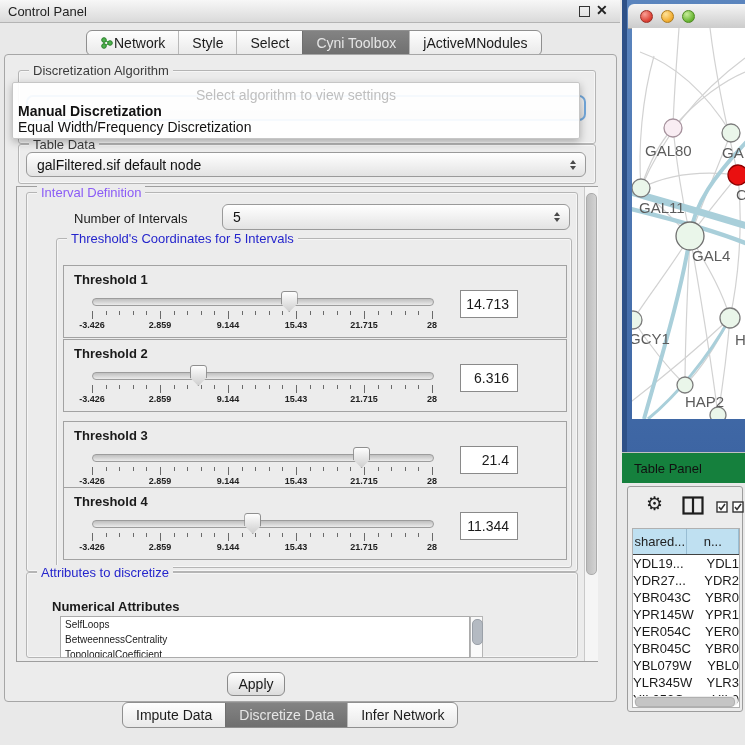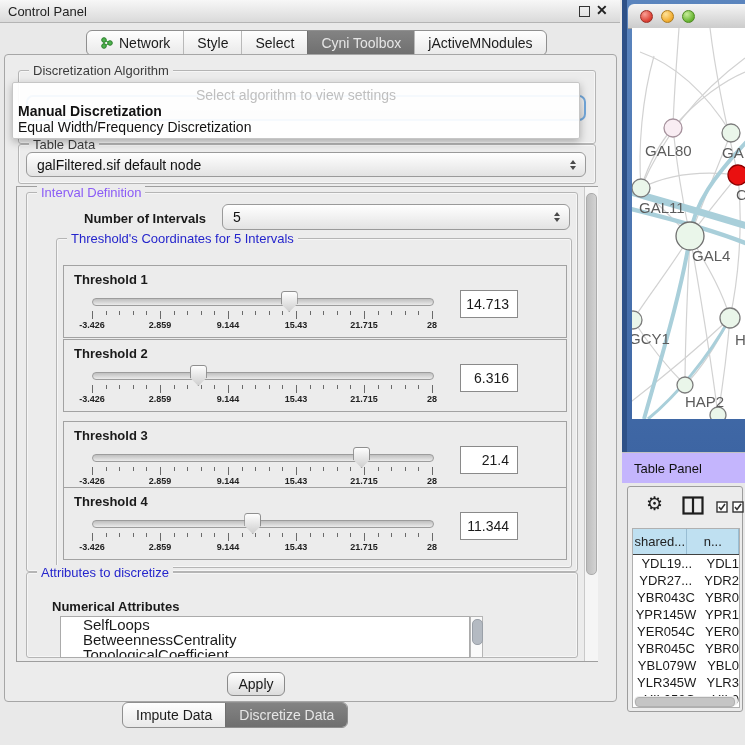--- a/index.html
+++ b/index.html
@@ -10,21 +10,21 @@
   .cp-titlebar{position:absolute;left:0;top:0;width:620px;height:22px;
     background:linear-gradient(#f7f7f7,#dadada);border-bottom:1px solid #b4b4b4}
   .cp-title{position:absolute;left:8px;top:4px;font-size:13px;color:#222}
   .float-ic{position:absolute;left:579px;top:6px;width:9px;height:9px;border:1.5px solid #333}
   .close-ic{position:absolute;left:596px;top:2px;font-size:14px;font-weight:bold;color:#222}
 
   .tabgroup{position:absolute;display:flex;height:24px;border:1px solid #8f8f8f;border-radius:6px;
     background:linear-gradient(#fefefe,#e9e9e9);overflow:hidden;align-items:stretch}
   #top-tabs{left:86px;top:30px}
   #bottom-tabs{left:122px;top:702px}
-  .tab{display:flex;align-items:center;gap:5px;padding:0 13px;font-size:14px;color:#1c1c1c;cursor:default;white-space:nowrap}
+  .tab{display:flex;align-items:center;padding:0 13px;font-size:14px;color:#1c1c1c;cursor:default;white-space:nowrap}
   .tab+.tab{border-left:1px solid #b9b9b9}
   .tab.sel{background:linear-gradient(#838383,#6f6f6f);color:#e6e6e6;border-left:1px solid #6f6f6f}
   .net-ic{display:inline-flex;width:14px;height:14px}
 
   .main-panel{position:absolute;left:4px;top:54px;width:611px;height:646px;
     border:1px solid #a6a6a6;border-radius:4px;background:#ececec}
 
   .group{position:absolute;border:1px solid #b5b5b5;border-radius:3px;box-shadow:inset 0 0 0 1px rgba(255,255,255,.55)}
   .group-title{position:absolute;top:-8px;left:10px;background:#ececec;padding:0 4px;font-size:13px;line-height:15px}
   .gt-gray{color:#3c3c3c}.gt-green{color:#8b5cf6}.gt-blue{color:#2525cc}
@@ -48,70 +48,70 @@
   .spin .d{width:0;height:0;border-left:3.5px solid transparent;border-right:3.5px solid transparent;border-top:4.5px solid #4a4a4a}
   #tdata-combo{left:26px;top:152px;width:560px;height:25px}
   #noi-combo{left:222px;top:204px;width:348px;height:26px}
 
   .scrollpane{position:absolute;left:16px;top:186px;width:582px;height:476px;border:1px solid #9e9e9e;background:#ececec;box-sizing:border-box}
   .vsb{position:absolute;left:584px;top:187px;width:13px;height:474px;background:#f5f5f5;border-left:1px solid #c9c9c9}
   .vsb-thumb{position:absolute;left:1px;top:6px;width:9px;height:380px;border-radius:5px;
     background:linear-gradient(90deg,#bdbdbd,#d2d2d2);border:1px solid #ababab}
 
   #interval-group{left:26px;top:192px;width:550px;height:378px}
-  #noi-label{position:absolute;left:84px;top:211px;font-weight:bold;font-size:13px}
+  #noi-label{position:absolute;left:74px;top:211px;font-weight:normal;font-size:13px}
   #thr-group{left:56px;top:238px;width:514px;height:328px}
 
   .tpanel{position:absolute;left:6px;width:502px;height:71px;border:1px solid #a2a2a2;background:#ececec}
   .tlabel{position:absolute;left:10px;top:6px;font-weight:bold;font-size:13px}
   .track{position:absolute;left:28px;top:32px;width:340px;height:6px;border:1px solid #9c9c9c;border-radius:4px;
     background:linear-gradient(#bfbfbf,#ebebeb)}
   .thumb{position:absolute;top:25px;width:15px;height:19px;background:linear-gradient(#fefefe,#cfcfcf);
     border:1px solid #8f8f8f;border-radius:3px;clip-path:polygon(0 0,100% 0,100% 60%,50% 100%,0 60%)}
   .tick{position:absolute;width:1px;background:#6a6a6a}
   .tick.major{top:45px;height:8px}
   .tick.minor{top:45px;height:4px}
   .ticklab{position:absolute;top:54px;transform:translateX(-50%);font-size:9px;font-weight:bold;color:#222;white-space:nowrap}
   .vbox{position:absolute;left:396px;top:24px;width:58px;height:28px;background:#fff;border:1px solid #8a8a8a;
     font-size:14px;text-align:right;line-height:26px;padding-right:8px;box-sizing:border-box}
 
   #attr-group{left:26px;top:572px;width:550px;height:84px}
   #attr-subtitle{position:absolute;left:52px;top:599px;font-weight:bold;font-size:13px}
   .attr-list{position:absolute;left:60px;top:616px;width:410px;height:42px;background:#fff;border:1px solid #ababab;overflow:hidden;box-sizing:border-box}
-  .list-item{height:15px;line-height:15px;padding-left:22px;font-size:15px;white-space:nowrap}
+  .list-item{height:15px;line-height:15px;padding-left:4px;font-size:10px;white-space:nowrap}
   .attr-sb{position:absolute;left:470px;top:616px;width:13px;height:42px;background:#fafafa;border:1px solid #b5b5b5;box-sizing:border-box}
   .attr-sb-thumb{position:absolute;left:1px;top:2px;width:9px;height:24px;border-radius:5px;background:#b4bac2;border:1px solid #9aa0a8}
 
   .apply-btn{position:absolute;left:227px;top:672px;width:58px;height:24px;border:1px solid #8a8a8a;border-radius:6px;
     background:linear-gradient(#fefefe,#dcdcdc);font-size:14px;text-align:center;line-height:22px;box-sizing:border-box}
 
   
   .net-frame{position:absolute;left:622px;top:0;width:123px;height:452px;
     background:linear-gradient(180deg,#5b85be,#3d65a3);border-left:5px solid #2e5188;box-sizing:border-box}
   .mac-titlebar{position:absolute;left:628px;top:4px;width:117px;height:24px;border-top-left-radius:6px;
     background:linear-gradient(#f5f5f5,#cccccc);border-bottom:1px solid #9d9d9d}
   .light{position:absolute;top:10px;width:13px;height:13px;border-radius:50%;box-sizing:border-box}
   .light.red{left:640px;background:radial-gradient(circle at 35% 30%,#f9a096,#dd4337 65%,#b02a20);border:1px solid #9c2d24}
   .light.yellow{left:661px;background:radial-gradient(circle at 35% 30%,#fde29a,#f2ae33 65%,#cf8c1d);border:1px solid #ad7b1c}
   .light.green{left:682px;background:radial-gradient(circle at 35% 30%,#c8ec9a,#6cb837 65%,#4f8f22);border:1px solid #4c8a20}
   .net-canvas{position:absolute;left:632px;top:28px;width:113px;height:391px;background:#fff;overflow:hidden}
 
   
-  .tp-bar{position:absolute;left:622px;top:452px;width:123px;height:30px;background:#c4b5fd;border-top:1px solid #c2c2c2}
+  .tp-bar{position:absolute;left:622px;top:452px;width:123px;height:30px;background:#15803d;border-top:1px solid #c2c2c2}
   .tp-title{position:absolute;left:12px;top:8px;font-size:13px;color:#111}
   .tp-window{position:absolute;left:627px;top:486px;width:116px;height:226px;background:#ececec;border:1px solid #9d9d9d;border-radius:3px;box-sizing:border-box}
   .gear{position:absolute;left:646px;top:494px;font-size:19px;color:#1d1d1d;line-height:19px}
   .split-ic{position:absolute;left:682px;top:496px}
   .chk{position:absolute;top:501px}
   .table-area{position:absolute;left:632px;top:528px;width:108px;height:180px;background:#fff;border:1px solid #b0b0b0;overflow:hidden;box-sizing:border-box}
   .thead{display:flex;height:25px;border-bottom:1px solid #404040}
   .th{background:#bfe0f1;border-right:1px solid #98bdd3;font-size:13px;color:#222;display:flex;align-items:center;justify-content:center;box-sizing:border-box}
   .th.c1{width:74px}.th.c2{width:70px}
   .trow{display:flex;height:17px;font-size:13px;align-items:center}
-  .trow .c1{width:74px;text-align:center}
+  .trow .c1{width:74px;}
   .trow .c2{padding-left:6px;white-space:nowrap}
   .hsb{position:absolute;left:634px;top:696px;width:104px;height:10px;background:#ededed;border-radius:5px}
   .hsb-thumb{position:absolute;left:1px;top:1px;width:98px;height:8px;border-radius:4px;background:#c5c5c5;border:1px solid #b0b0b0}
 
   svg text{font-family:"Liberation Sans",sans-serif}
 </style>
 </head>
 <body>
 
 <div id="root">
@@ -356,20 +356,23 @@
       <div class="attr-sb-thumb"></div>
     </div>
 
   <div class="apply-btn">Apply</div>
   <div class="tabgroup" id="bottom-tabs">
       <div class="tab">
         <span>Impute Data</span>
       </div>
       <div class="tab sel">
         <span>Discretize Data</span>
+      </div>
+      <div class="tab">
+        <span>Infer Network</span>
       </div>
     </div>
 
   <div class="popup">
     <div class="popup-ph">Select algorithm to view settings</div>
     <div class="popup-item b" style="top:20px">Manual Discretization</div>
     <div class="popup-item" style="top:36px">Equal Width/Frequency Discretization</div>
   </div>
 
   <div class="net-frame"></div>

